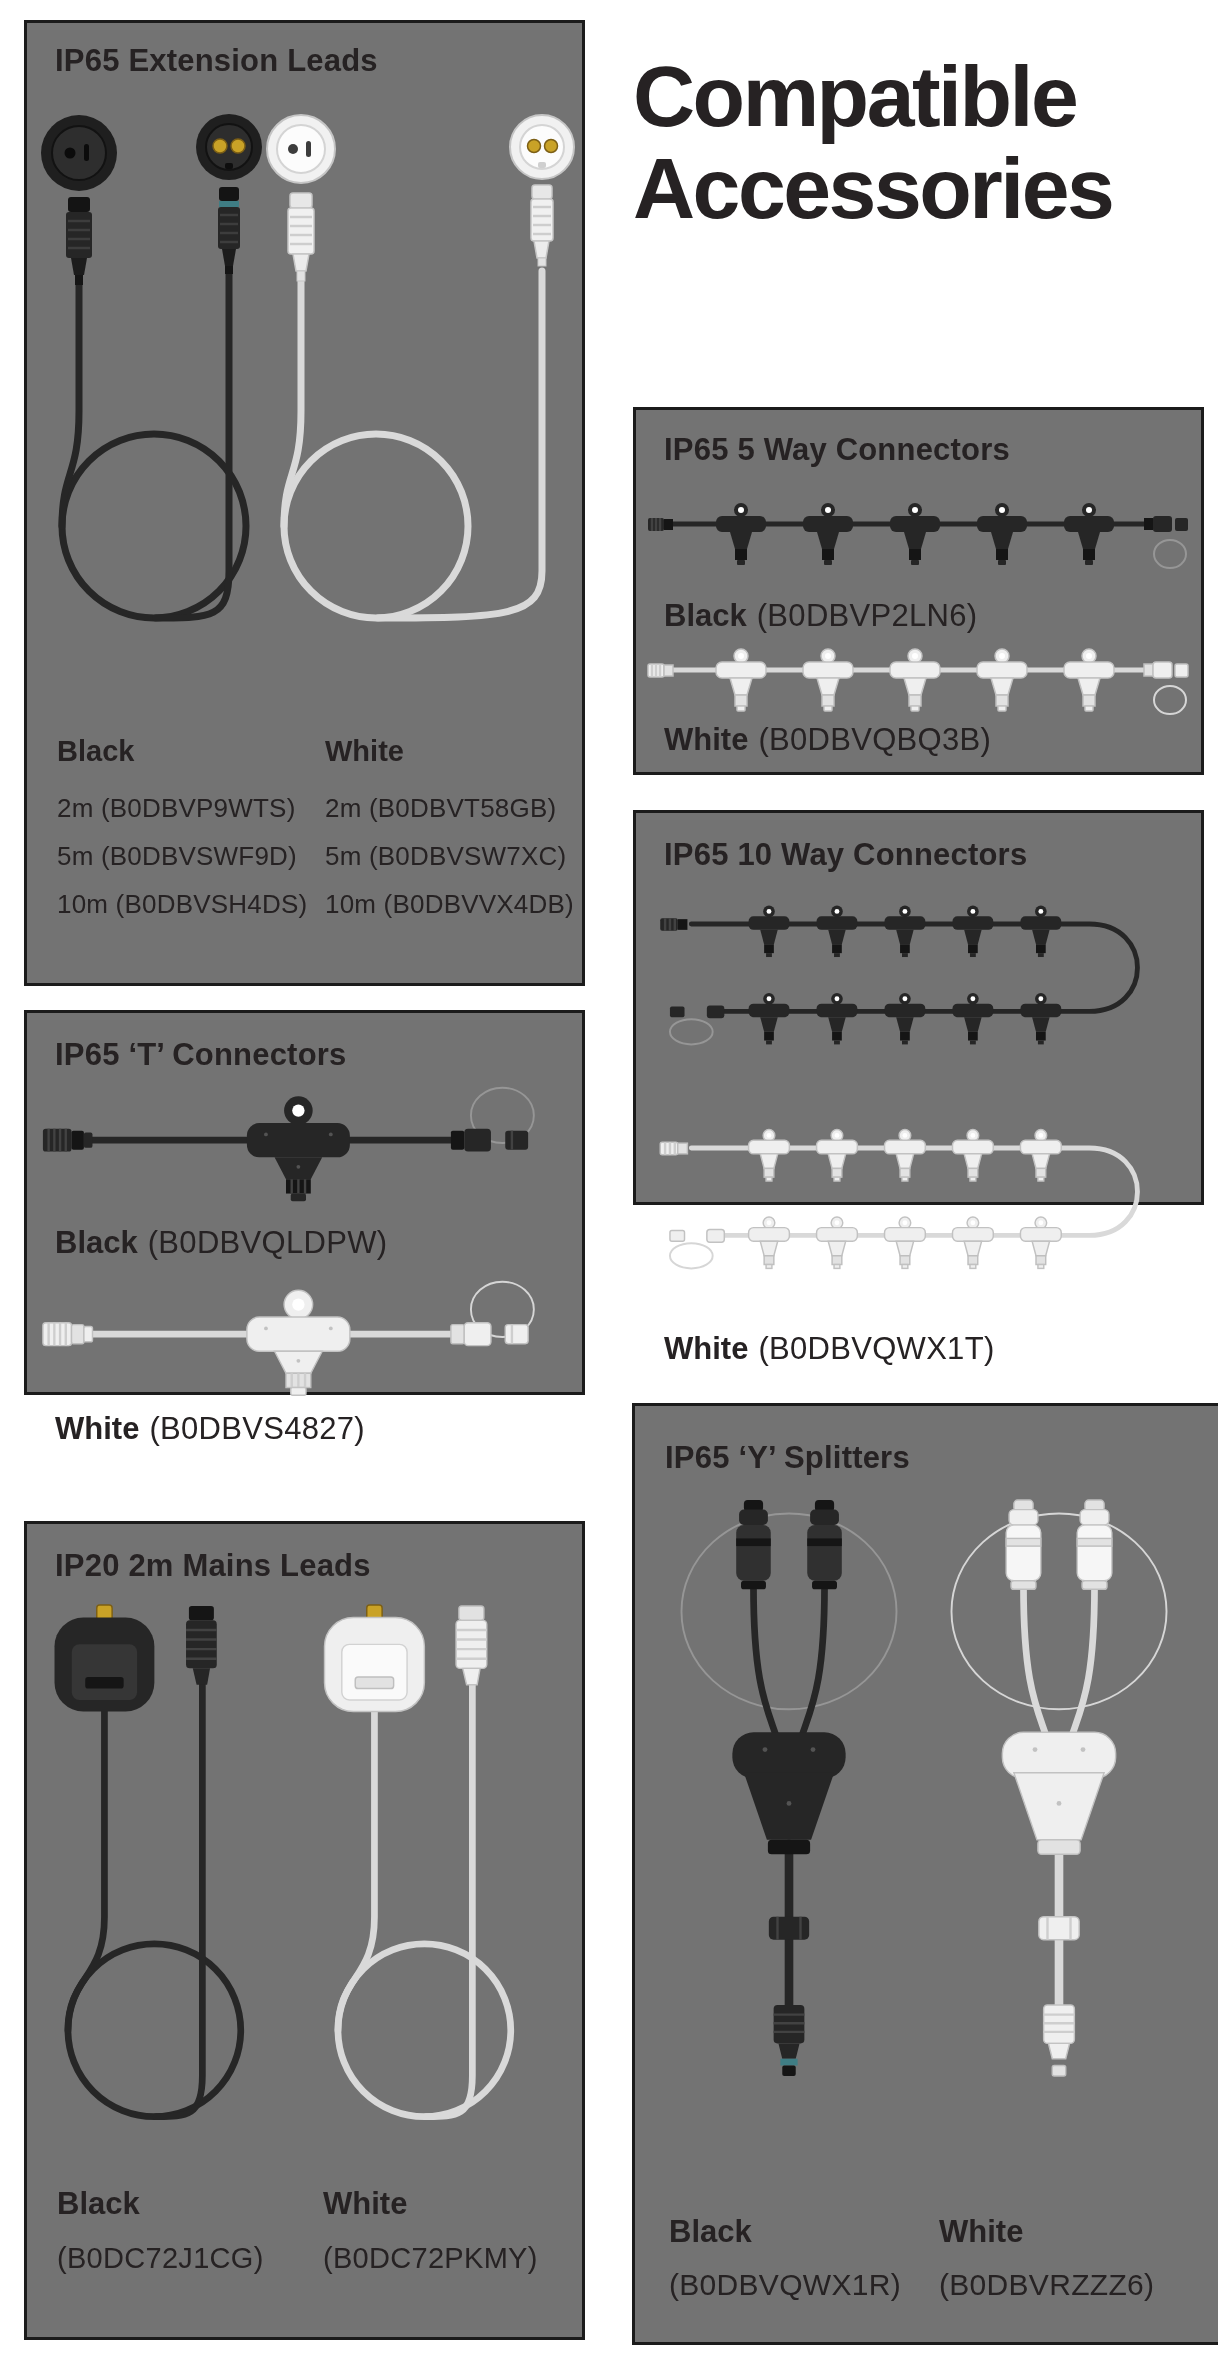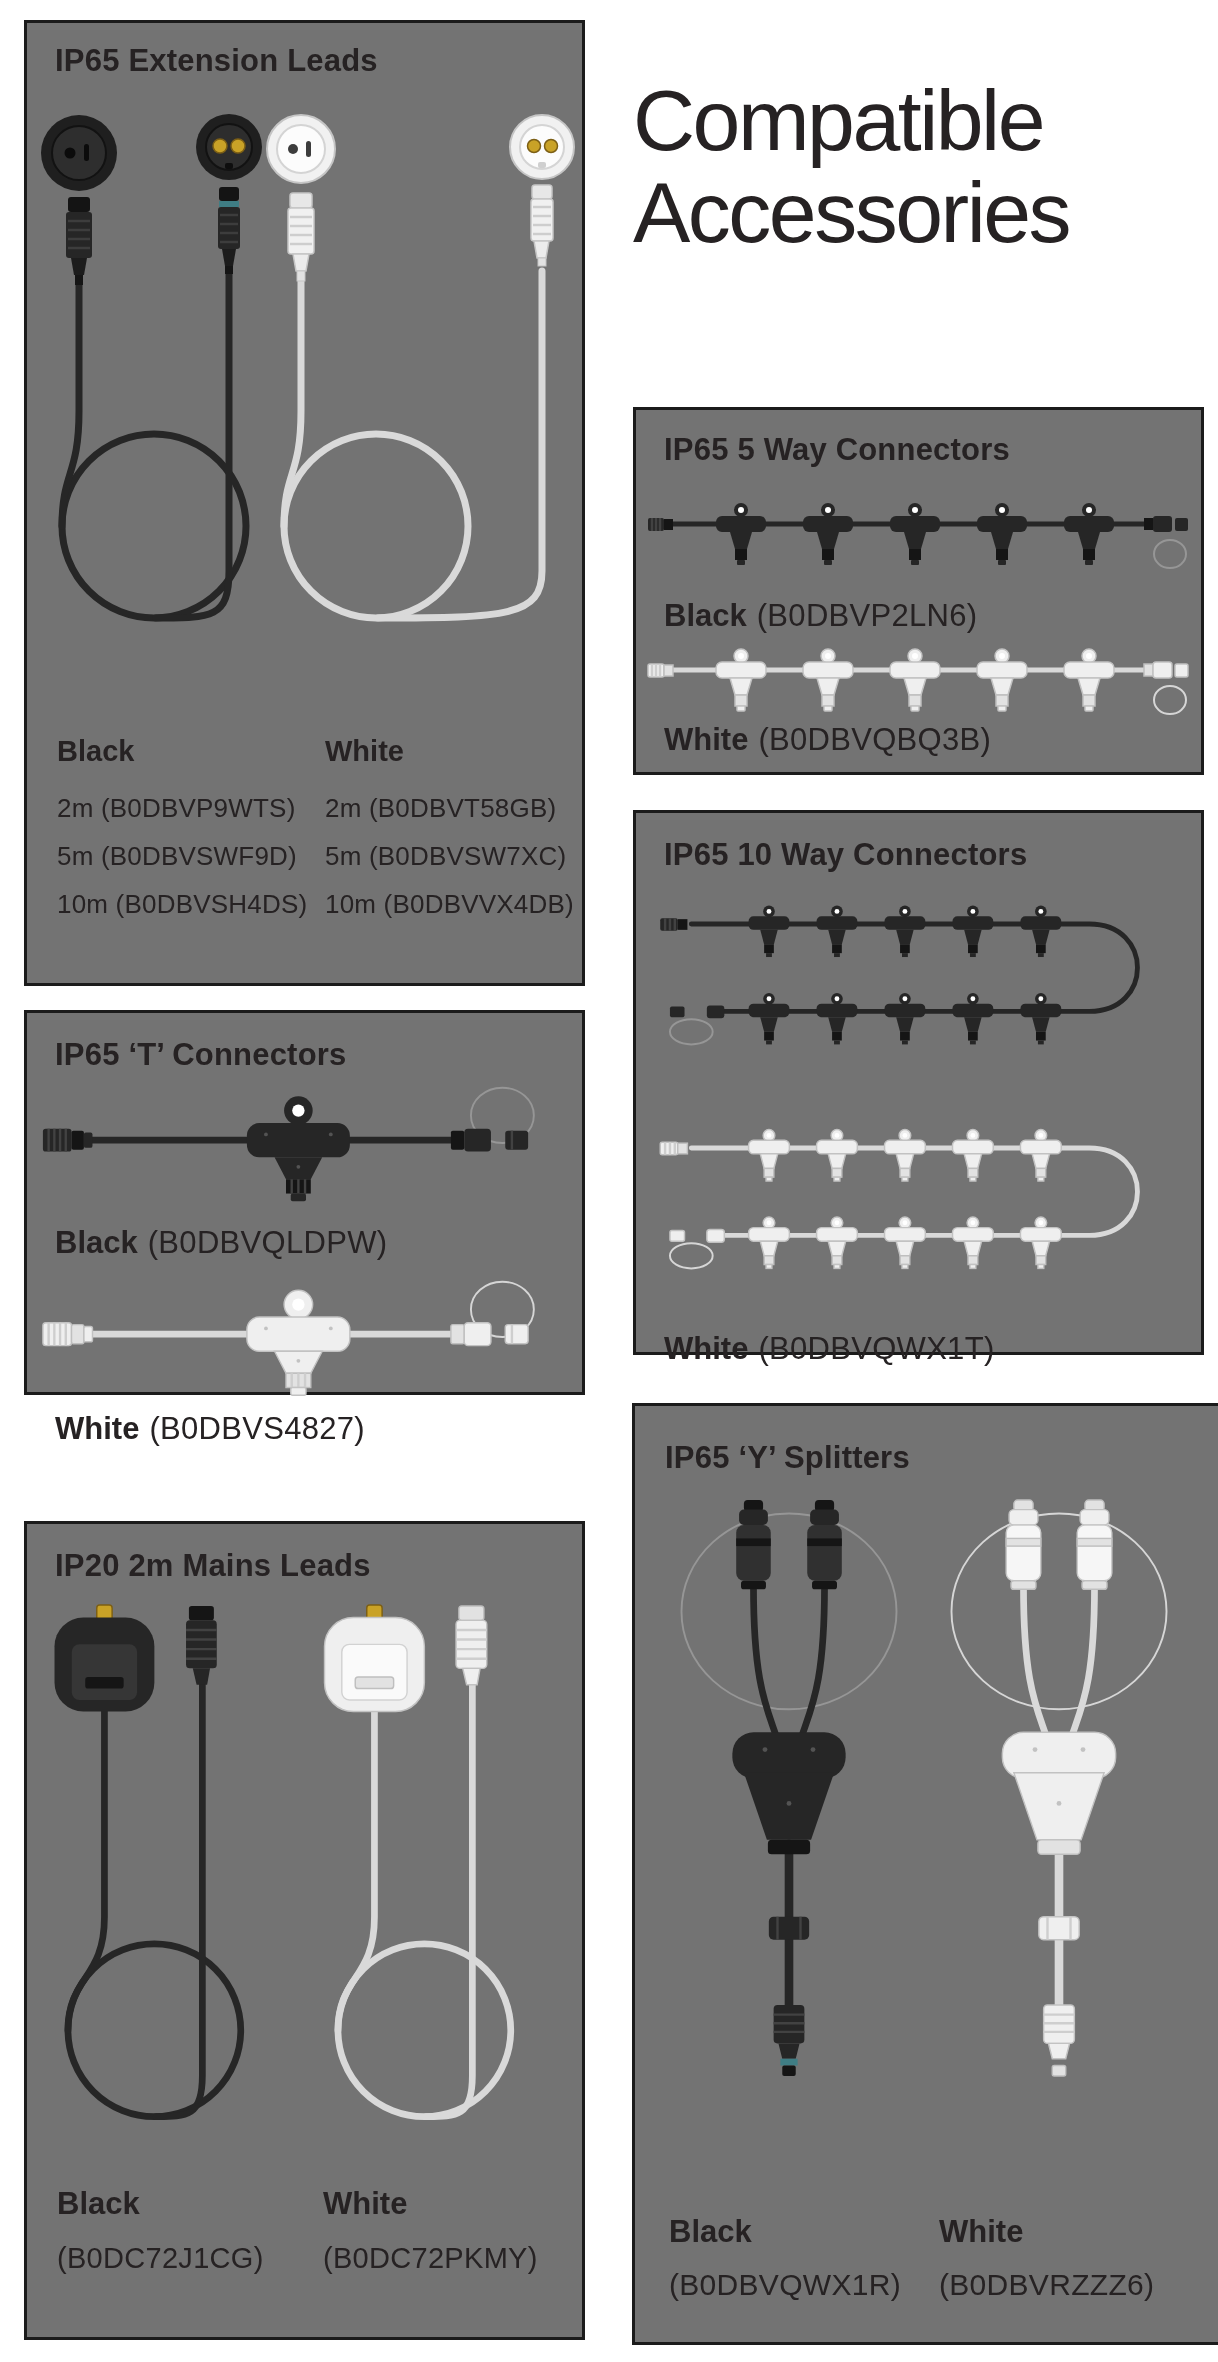--- a/index.html
+++ b/index.html
@@ -2,21 +2,21 @@
 <html><head>
 <meta charset="utf-8">
 <style>
   html,body{margin:0;padding:0;background:#ffffff;}
   .canvas{
     position:relative;width:1218px;height:2362px;background:#ffffff;overflow:hidden;
     font-family:"Liberation Sans","DejaVu Sans",sans-serif;color:#262223;
   }
   .box{position:absolute;border:3px solid #1b1b1b;background:#737373;box-sizing:border-box;}
   .box-title{position:absolute;margin:0;font-size:31px;font-weight:700;letter-spacing:.2px;color:#262223;}
-  .heading{position:absolute;left:633px;top:50px;font-size:86px;line-height:92px;font-weight:400;letter-spacing:-2.5px;color:#262223;margin-top:24px;}
+  .heading{position:absolute;left:633px;top:50px;font-size:86px;line-height:92px;font-weight:700;letter-spacing:-2.5px;color:#262223;}
   .vline{position:absolute;font-size:31px;white-space:nowrap;}
   .vlabel{font-weight:700;margin-right:10px;}
   .vcode{font-weight:400;letter-spacing:.3px;}
   .col-label{font-size:29px;font-weight:700;margin-bottom:16px;}
   .size-item{font-size:26px;font-weight:400;line-height:48px;letter-spacing:.2px;white-space:nowrap;}
   .ext-col{position:absolute;top:712px;}
   .mains-label{position:absolute;font-size:31px;font-weight:700;}
   .mains-code{position:absolute;font-size:29px;font-weight:400;letter-spacing:.3px;white-space:nowrap;}
   svg{position:absolute;display:block;}
 
@@ -264,21 +264,21 @@
         <rect x="507" y="24" width="19" height="16" rx="3" class="pA"></rect>
         <ellipse cx="524" cy="62" rx="16" ry="14" class="thinwire"></ellipse>
         <rect x="529" y="26" width="13" height="13" rx="2" class="pA"></rect>
       </g>
     </svg>
     <div class="vline" style="left:28px;top:312px;">
       <span class="vlabel">White</span><span class="vcode">(B0DBVQBQ3B)</span>
     </div>
   </section>
 
-  <section class="box" style="left:633px;top:810px;width:571px;height:545px;">
+  <section class="box" style="left:633px;top:810px;width:571px;height:395px;">
     <h2 class="box-title" style="left:28px;top:24px;">IP65 10 Way Connectors</h2>
 
     <svg class="vb" style="left:18px;top:78px;" width="530" height="167" viewBox="0 0 545 172">
       <path d="M38,34 H448 C514,34 514,124 448,124 H72" class="cable sw5"></path>
       <g>
         <rect x="6" y="28" width="18" height="13" rx="2" class="pA"></rect>
         <path d="M11,28 v13 M16,28 v13 M21,28 v13" class="ridge"></path>
         <rect x="24" y="29" width="10" height="11" class="pB"></rect>
       </g>
       <g>

